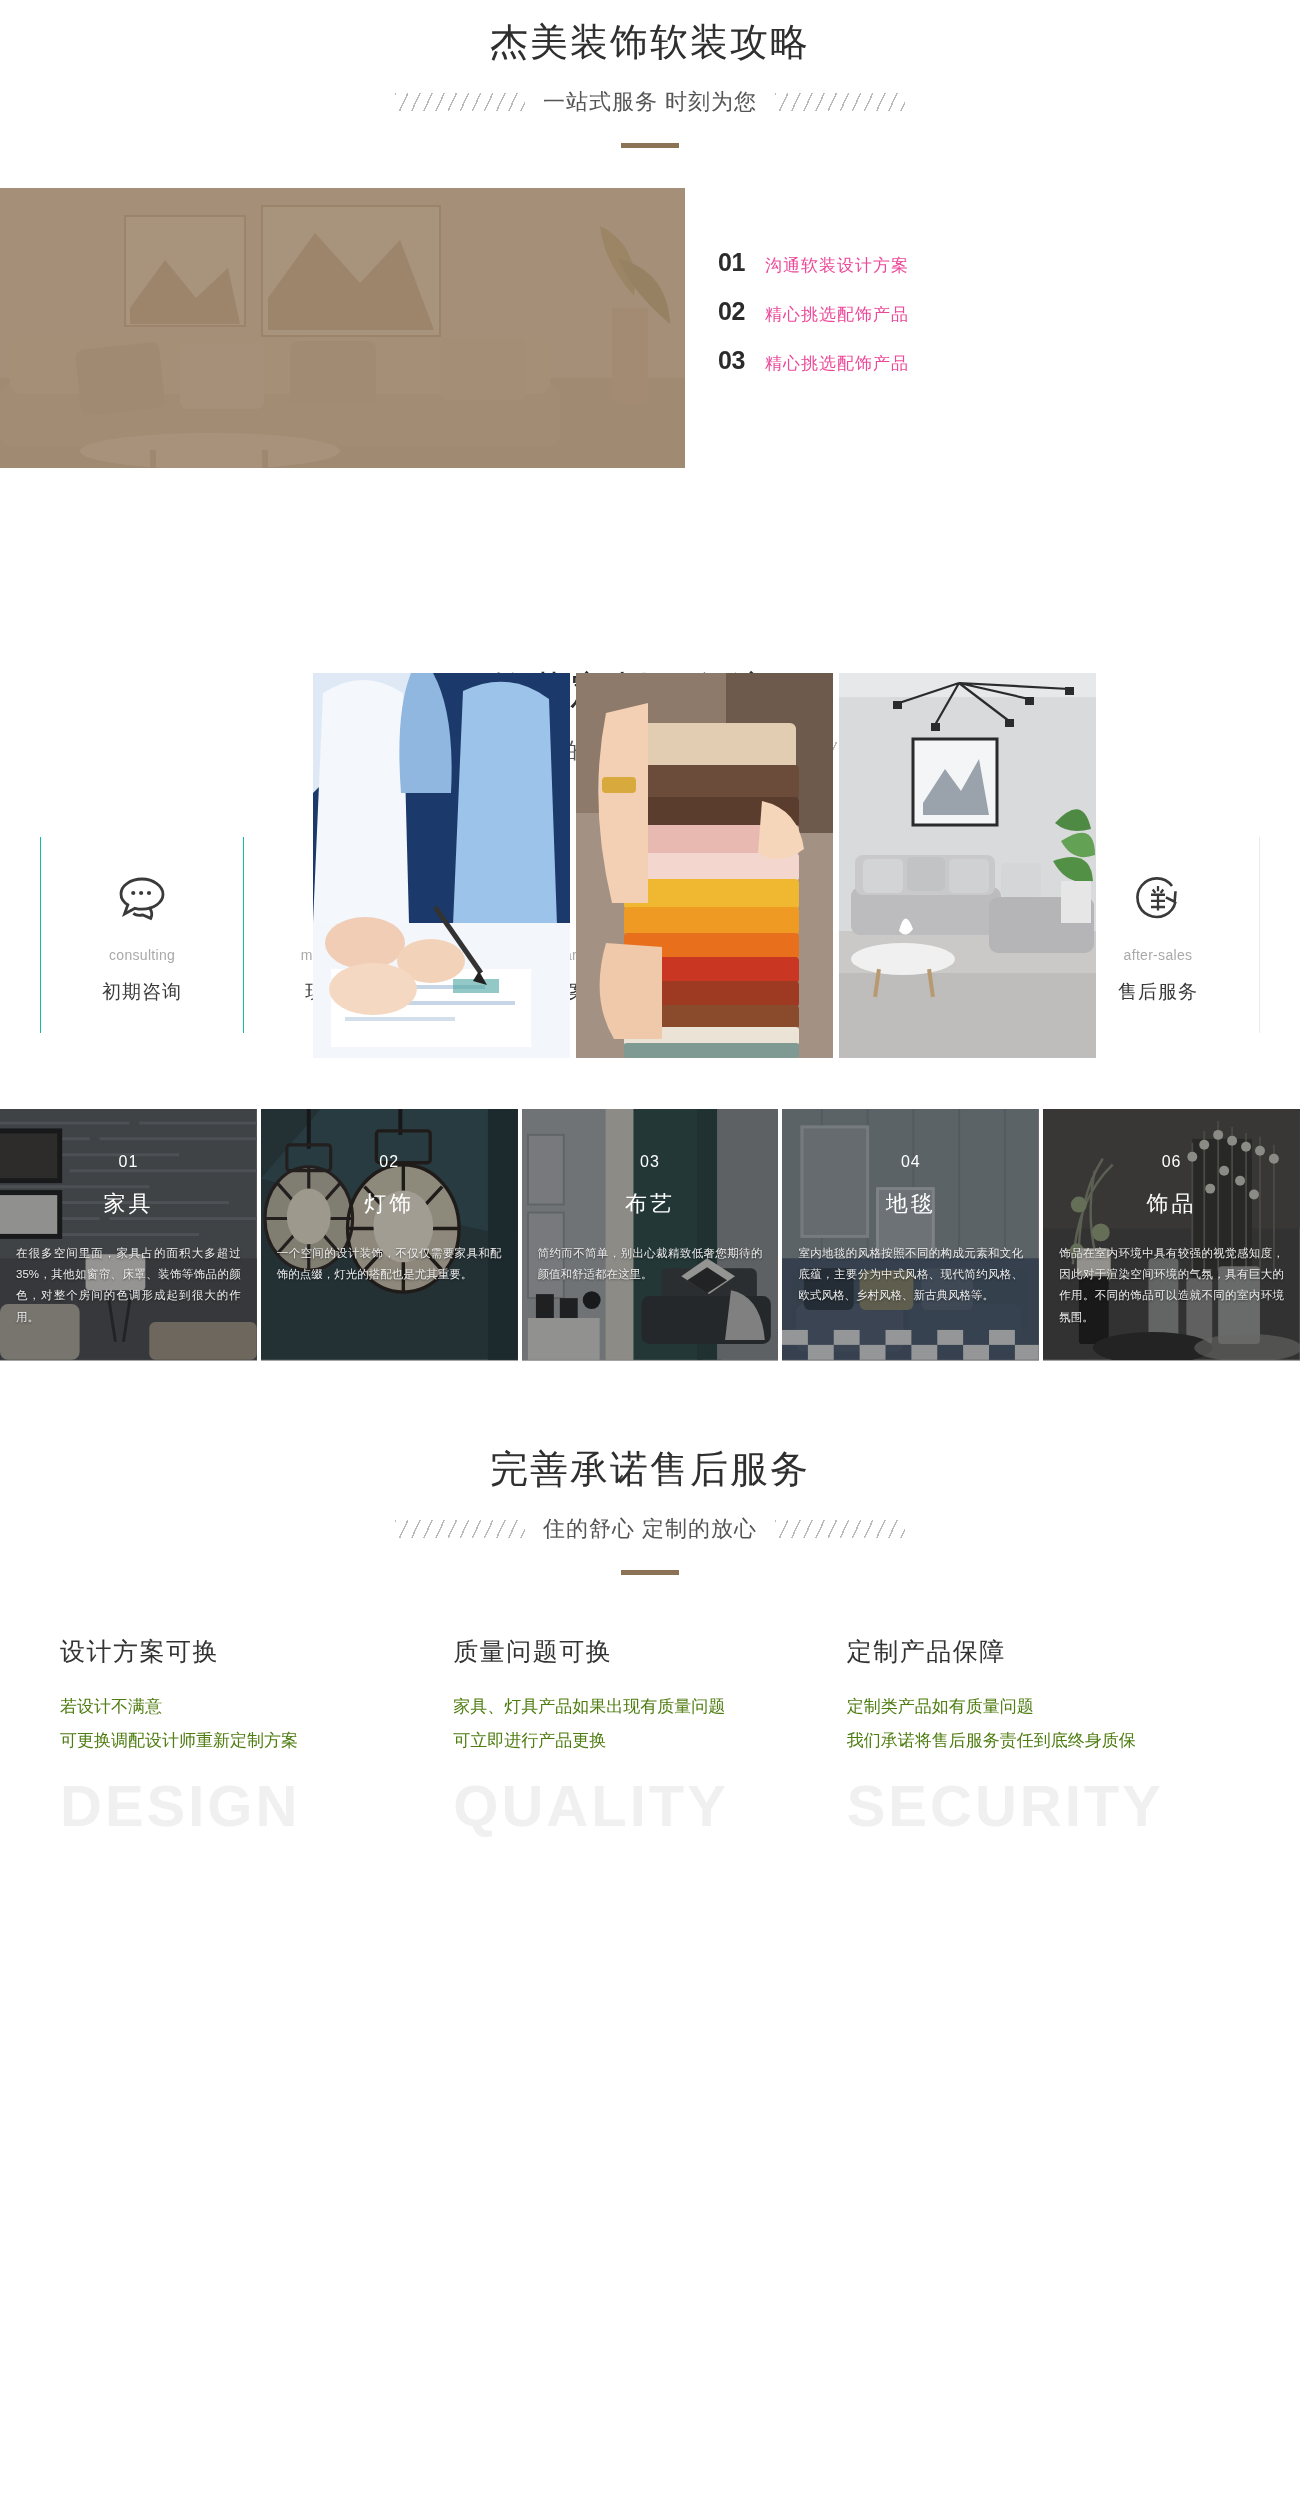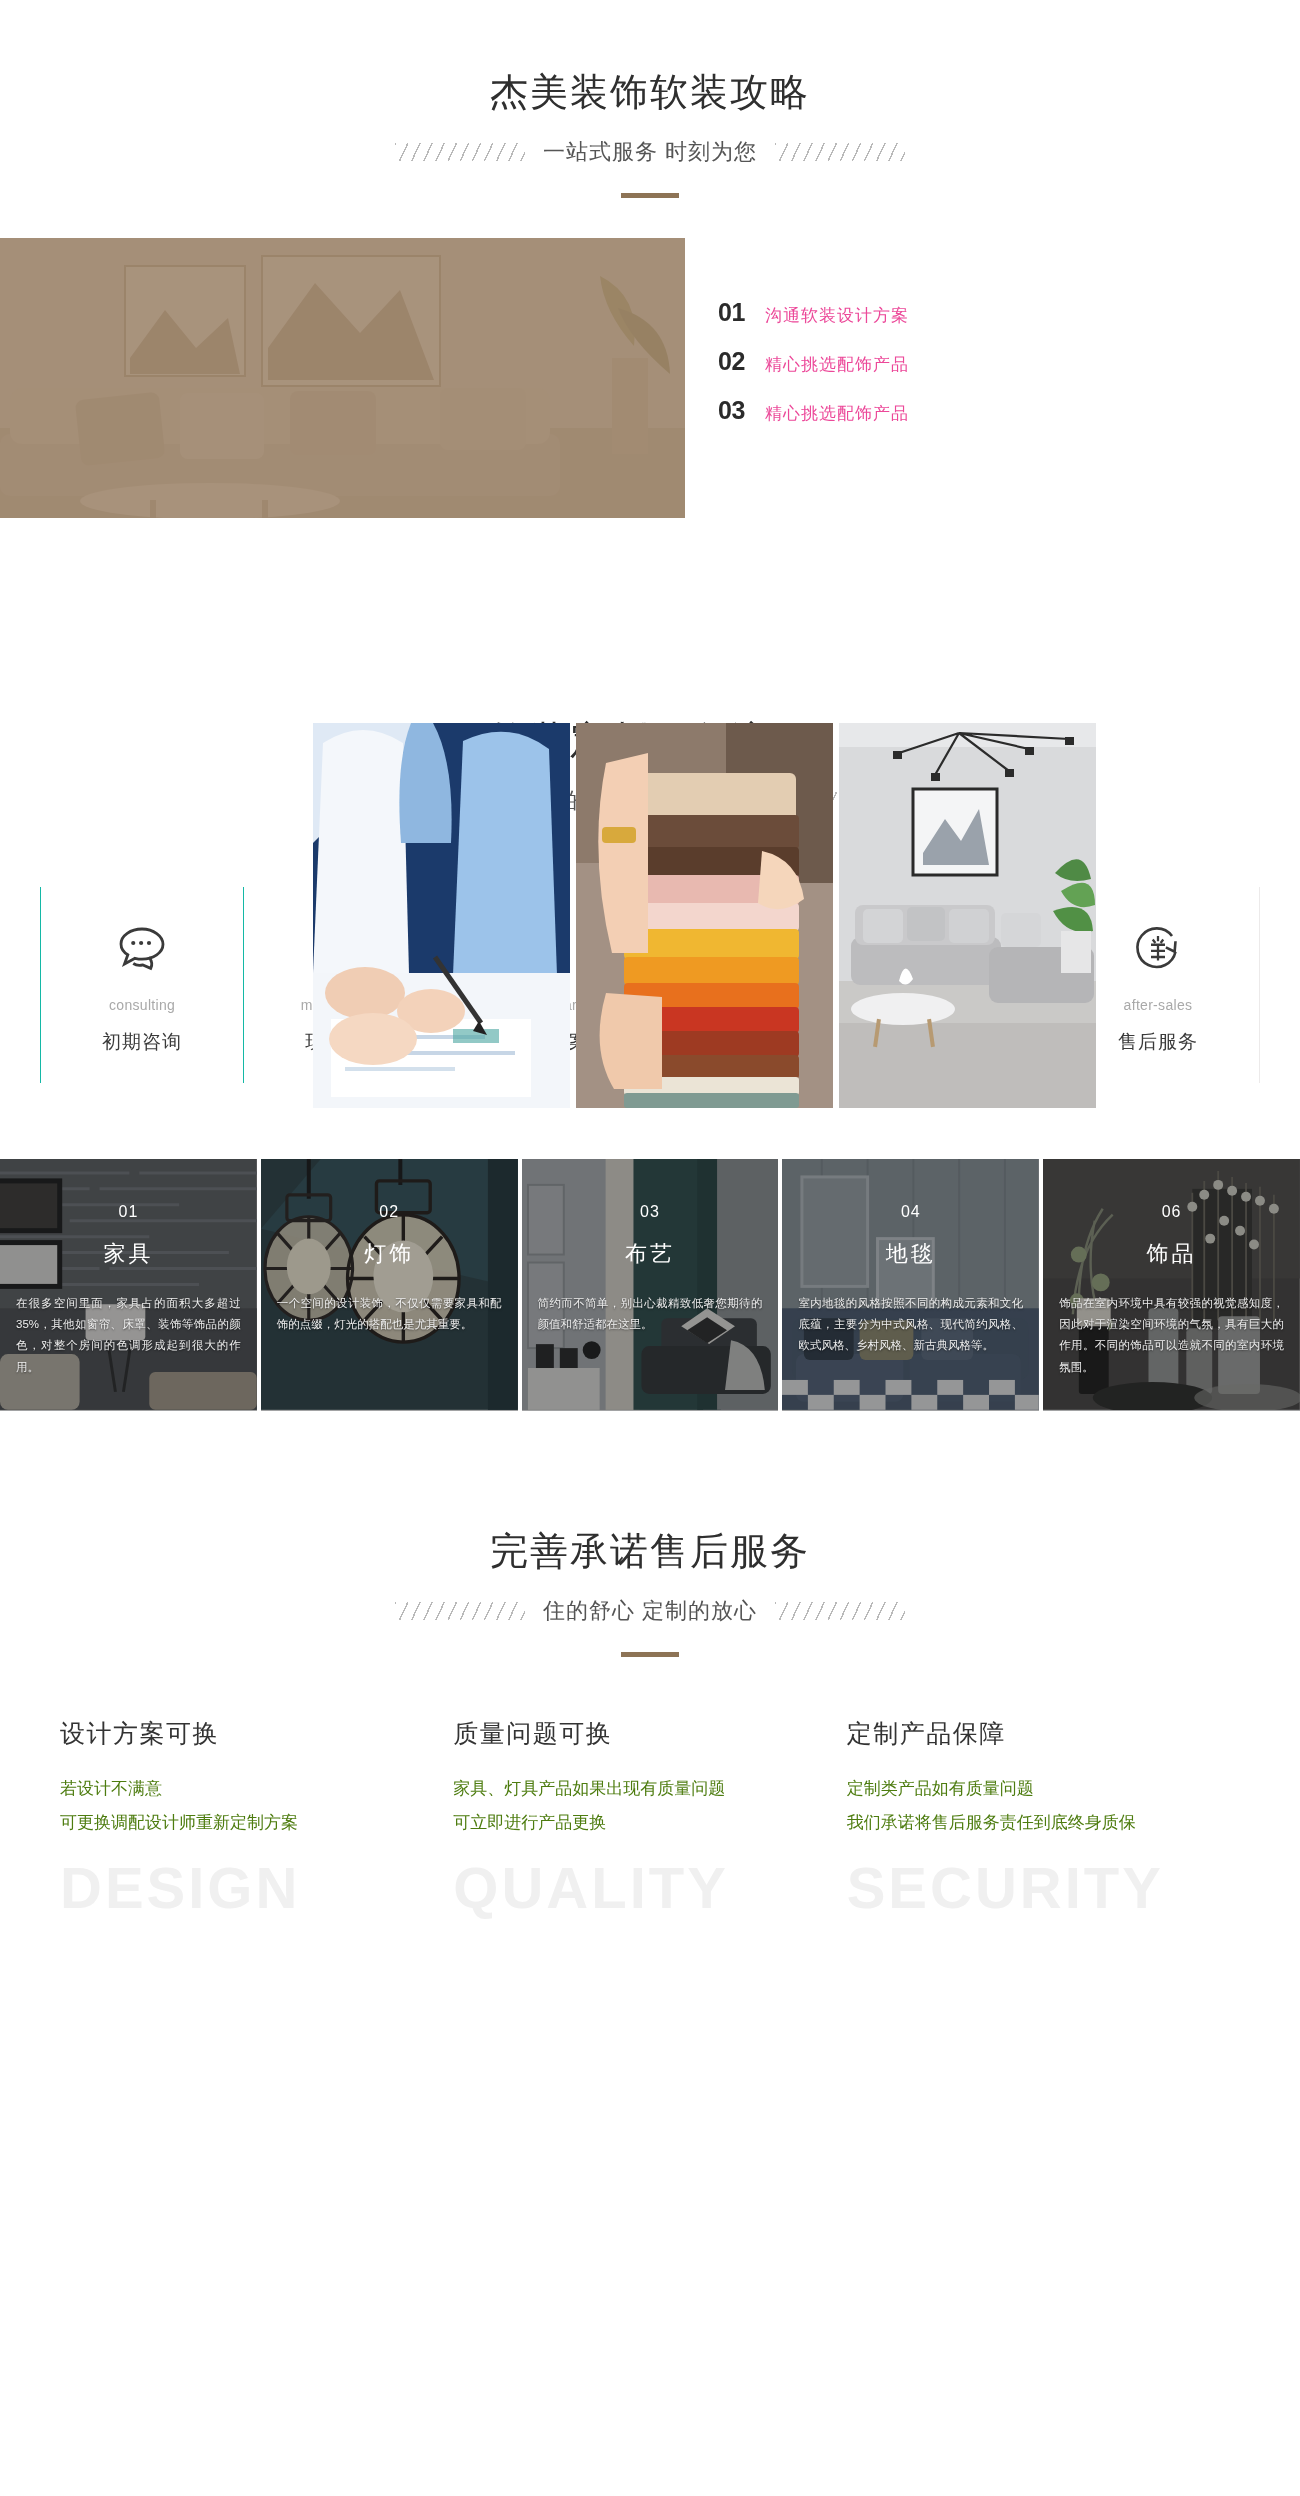--- a/index.html
+++ b/index.html
@@ -123,21 +123,21 @@
     font-size: 58px; font-weight: bold; color: #f0f0f0;
     letter-spacing: 3px; margin-top: 16px;
     font-family: "Liberation Sans", sans-serif;
   }
 
   .spacer-90 { height: 90px; }
 </style>
 </head>
 <body>
 
-<div class="section-head" style="padding-top:68px;">
+<div class="section-head" style="padding-top:18px;">
   <div class="sh-title">杰美装饰软装攻略</div>
   <div class="sh-sub-row">
     <div class="hatch"></div>
     <div class="sh-sub">一站式服务 时刻为您</div>
     <div class="hatch"></div>
   </div>
   <div class="sh-bar"></div>
 </div>
 
 <div class="hero">
@@ -521,21 +521,21 @@
     </svg>
     <div class="shade"></div>
     <div class="card-inner">
       <div class="card-num">06</div>
       <div class="card-title">饰品</div>
       <div class="card-desc">饰品在室内环境中具有较强的视觉感知度，因此对于渲染空间环境的气氛，具有巨大的作用。不同的饰品可以造就不同的室内环境氛围。</div>
     </div>
   </div>
 </div>
 
-<div class="section-head" style="padding-top:116px;">
+<div class="section-head" style="padding-top:84px;">
   <div class="sh-title">完善承诺售后服务</div>
   <div class="sh-sub-row">
     <div class="hatch"></div>
     <div class="sh-sub">住的舒心 定制的放心</div>
     <div class="hatch"></div>
   </div>
   <div class="sh-bar"></div>
 </div>
 
 <div class="promise" style="margin-top:60px;">

